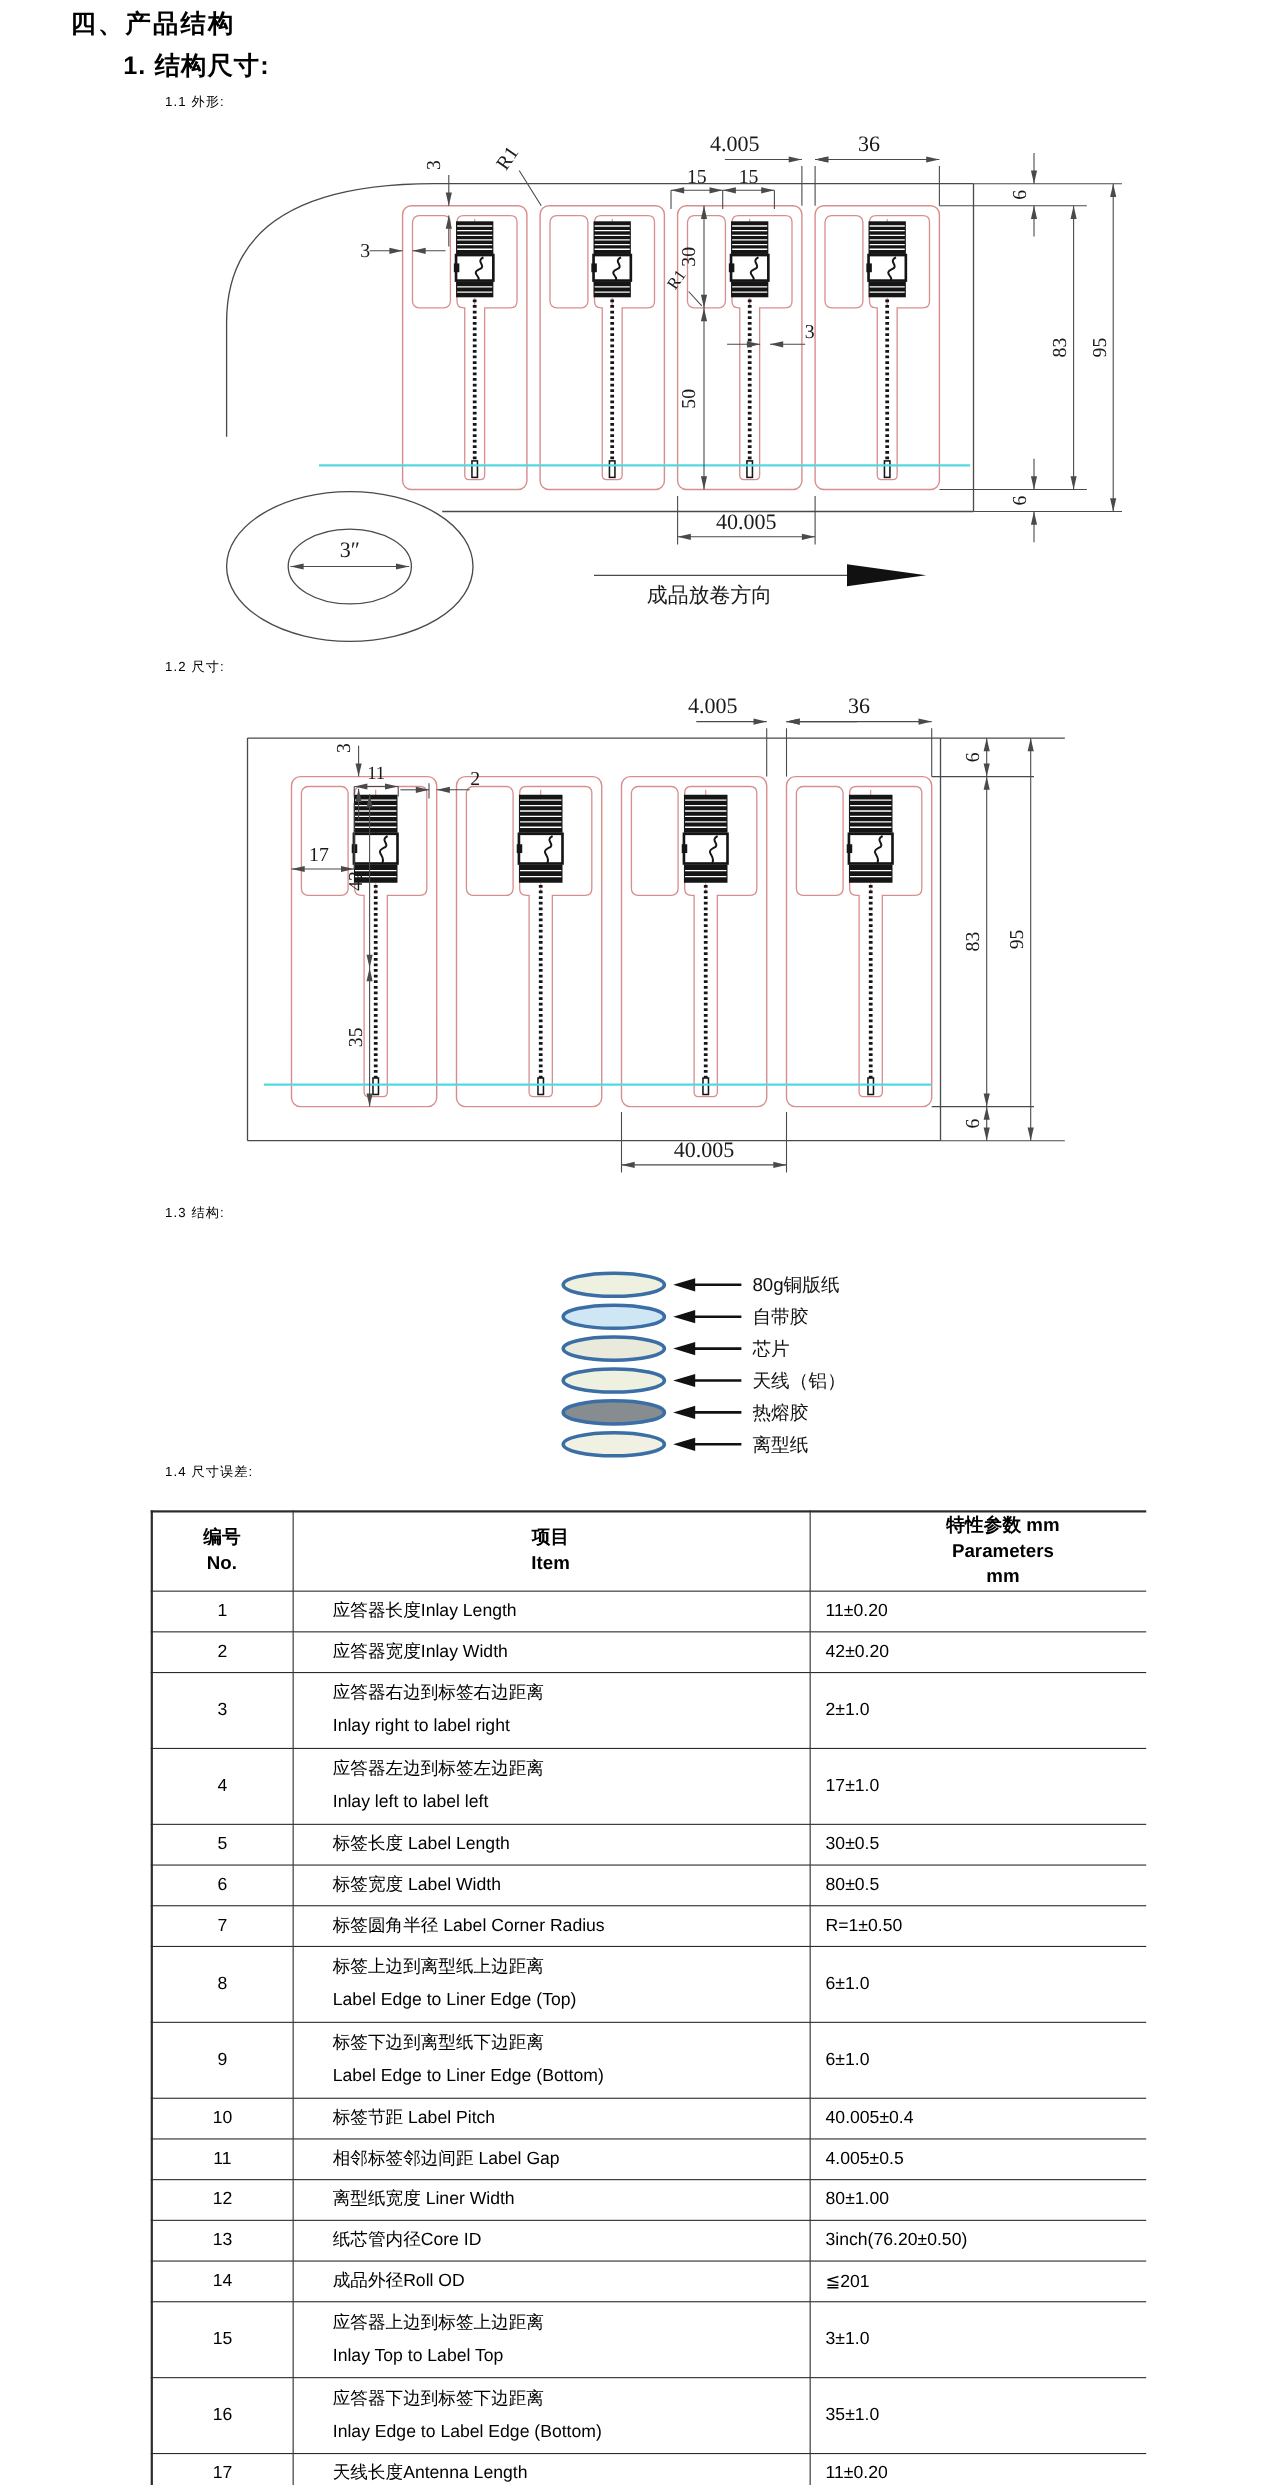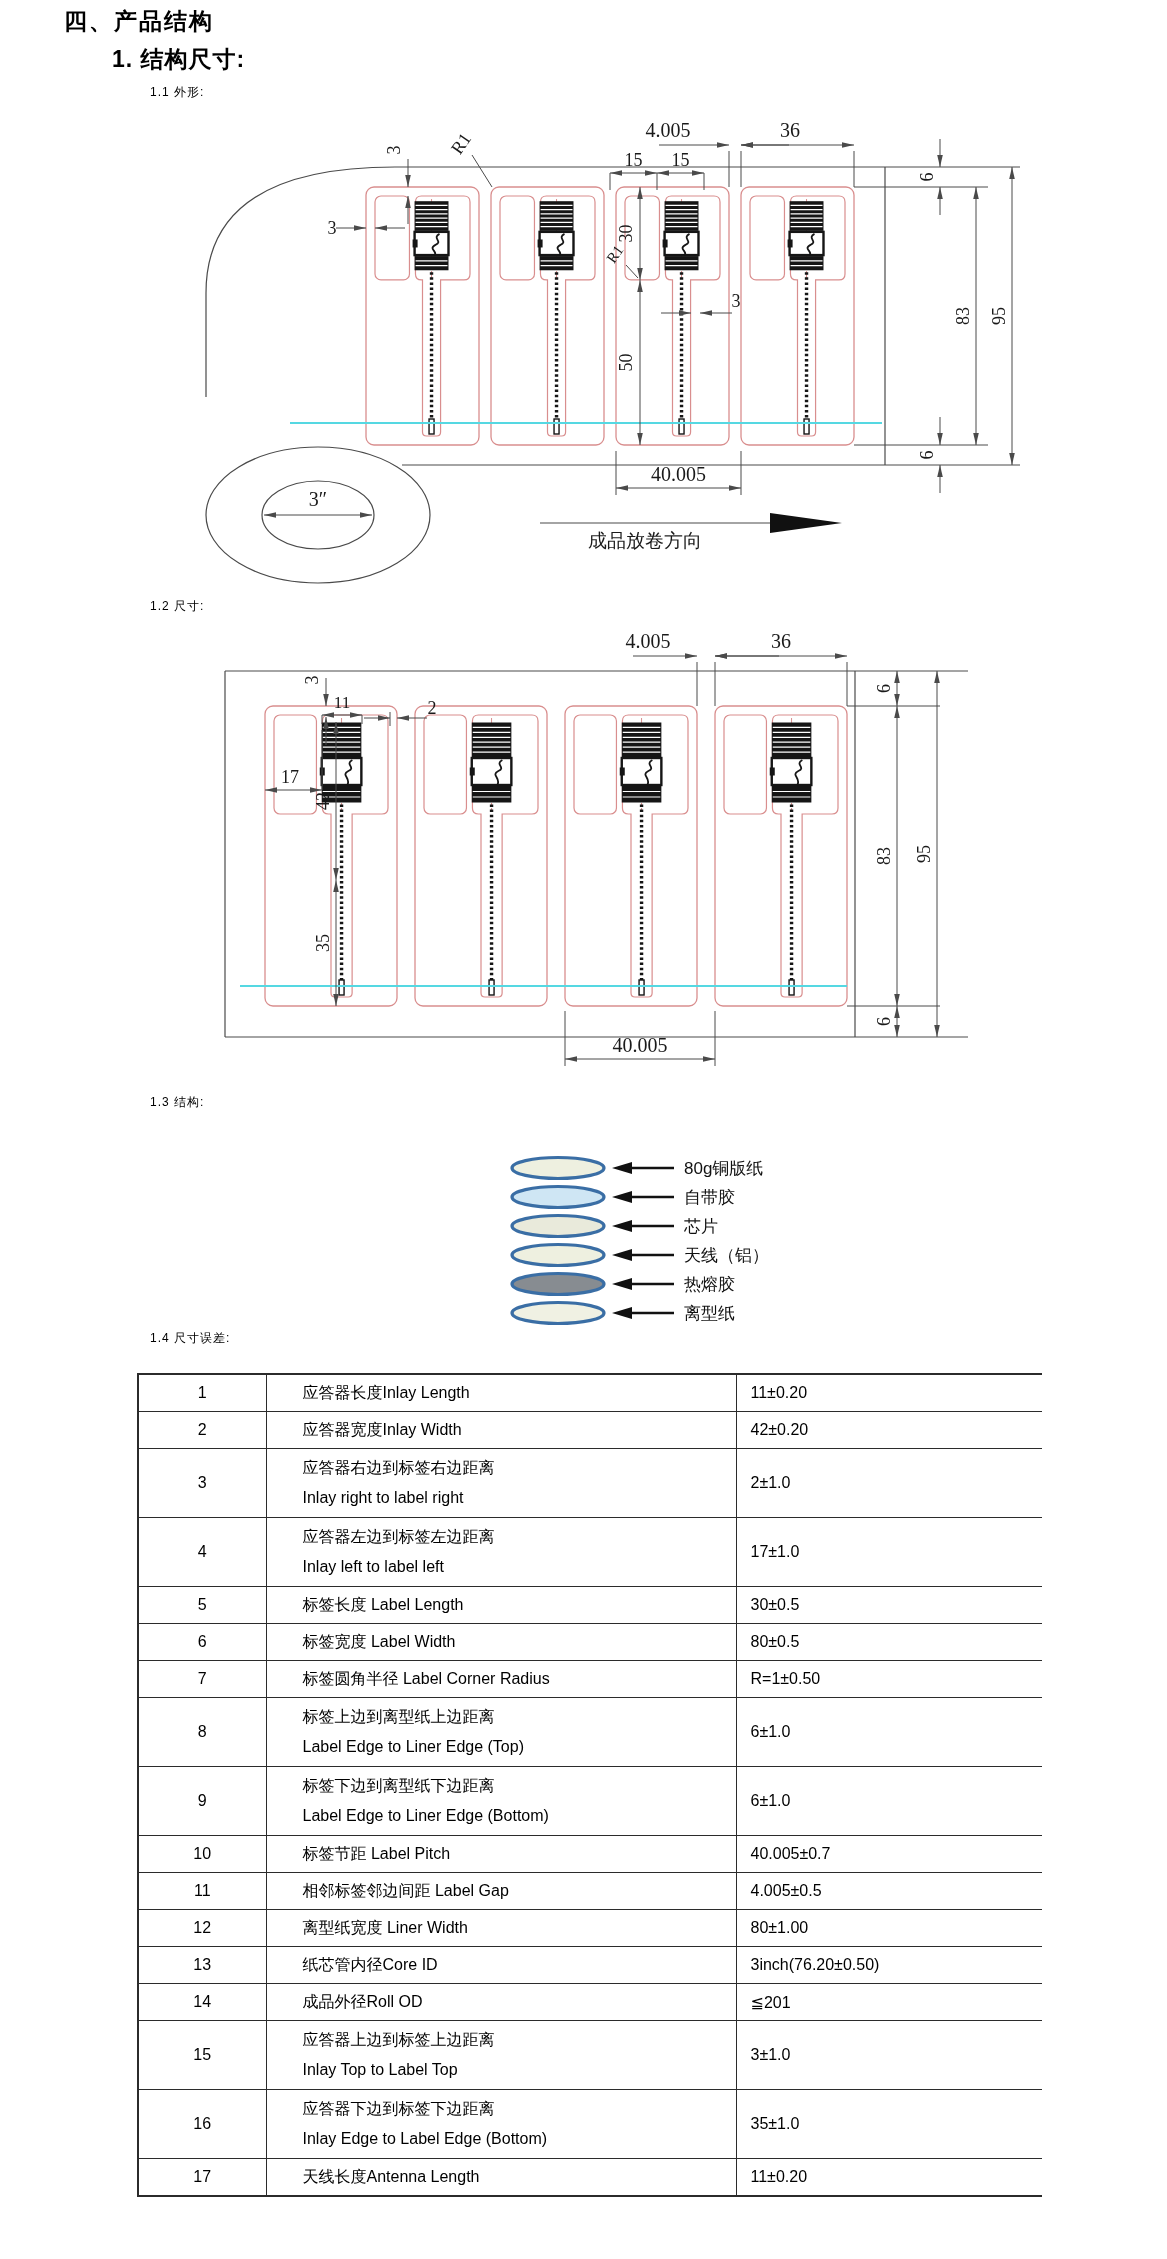--- a/index.html
+++ b/index.html
@@ -396,20 +396,29 @@
       <text x="354" y="171" fill="#111" font-size="17" font-family="&quot;Liberation Sans&quot;,sans-serif" text-anchor="start">离型纸</text>
     </svg>
 
   <table class="tol abs" style="left:137px;top:1373px;">
     <colgroup>
         <col style="width:128px">
         <col style="width:470px">
         <col style="width:353px">
       </colgroup>
     <tbody id="tbody">
+        <tr class="hd">
+          <td class="c-no" style="padding-left: 0px;">编号
+No.</td>
+          <td class="c-item" style="padding-left: 0px;">项目
+Item</td>
+          <td class="c-param" style="padding-left: 0px;">特性参数 mm
+Parameters
+mm</td>
+        </tr>
         <tr class="single">
           <td class="c-no">1</td>
           <td class="c-item">应答器长度Inlay Length</td>
           <td class="c-param">11±0.20</td>
         </tr>
         <tr class="single">
           <td class="c-no">2</td>
           <td class="c-item">应答器宽度Inlay Width</td>
           <td class="c-param">42±0.20</td>
         </tr>
@@ -448,21 +457,21 @@
         </tr>
         <tr class="tall">
           <td class="c-no">9</td>
           <td class="c-item">标签下边到离型纸下边距离
 Label Edge to Liner Edge (Bottom)</td>
           <td class="c-param">6±1.0</td>
         </tr>
         <tr class="single">
           <td class="c-no">10</td>
           <td class="c-item">标签节距 Label Pitch</td>
-          <td class="c-param">40.005±0.7</td>
+          <td class="c-param">40.005±0.4</td>
         </tr>
         <tr class="single">
           <td class="c-no">11</td>
           <td class="c-item">相邻标签邻边间距 Label Gap</td>
           <td class="c-param">4.005±0.5</td>
         </tr>
         <tr class="single">
           <td class="c-no">12</td>
           <td class="c-item">离型纸宽度 Liner Width</td>
           <td class="c-param">80±1.00</td>

